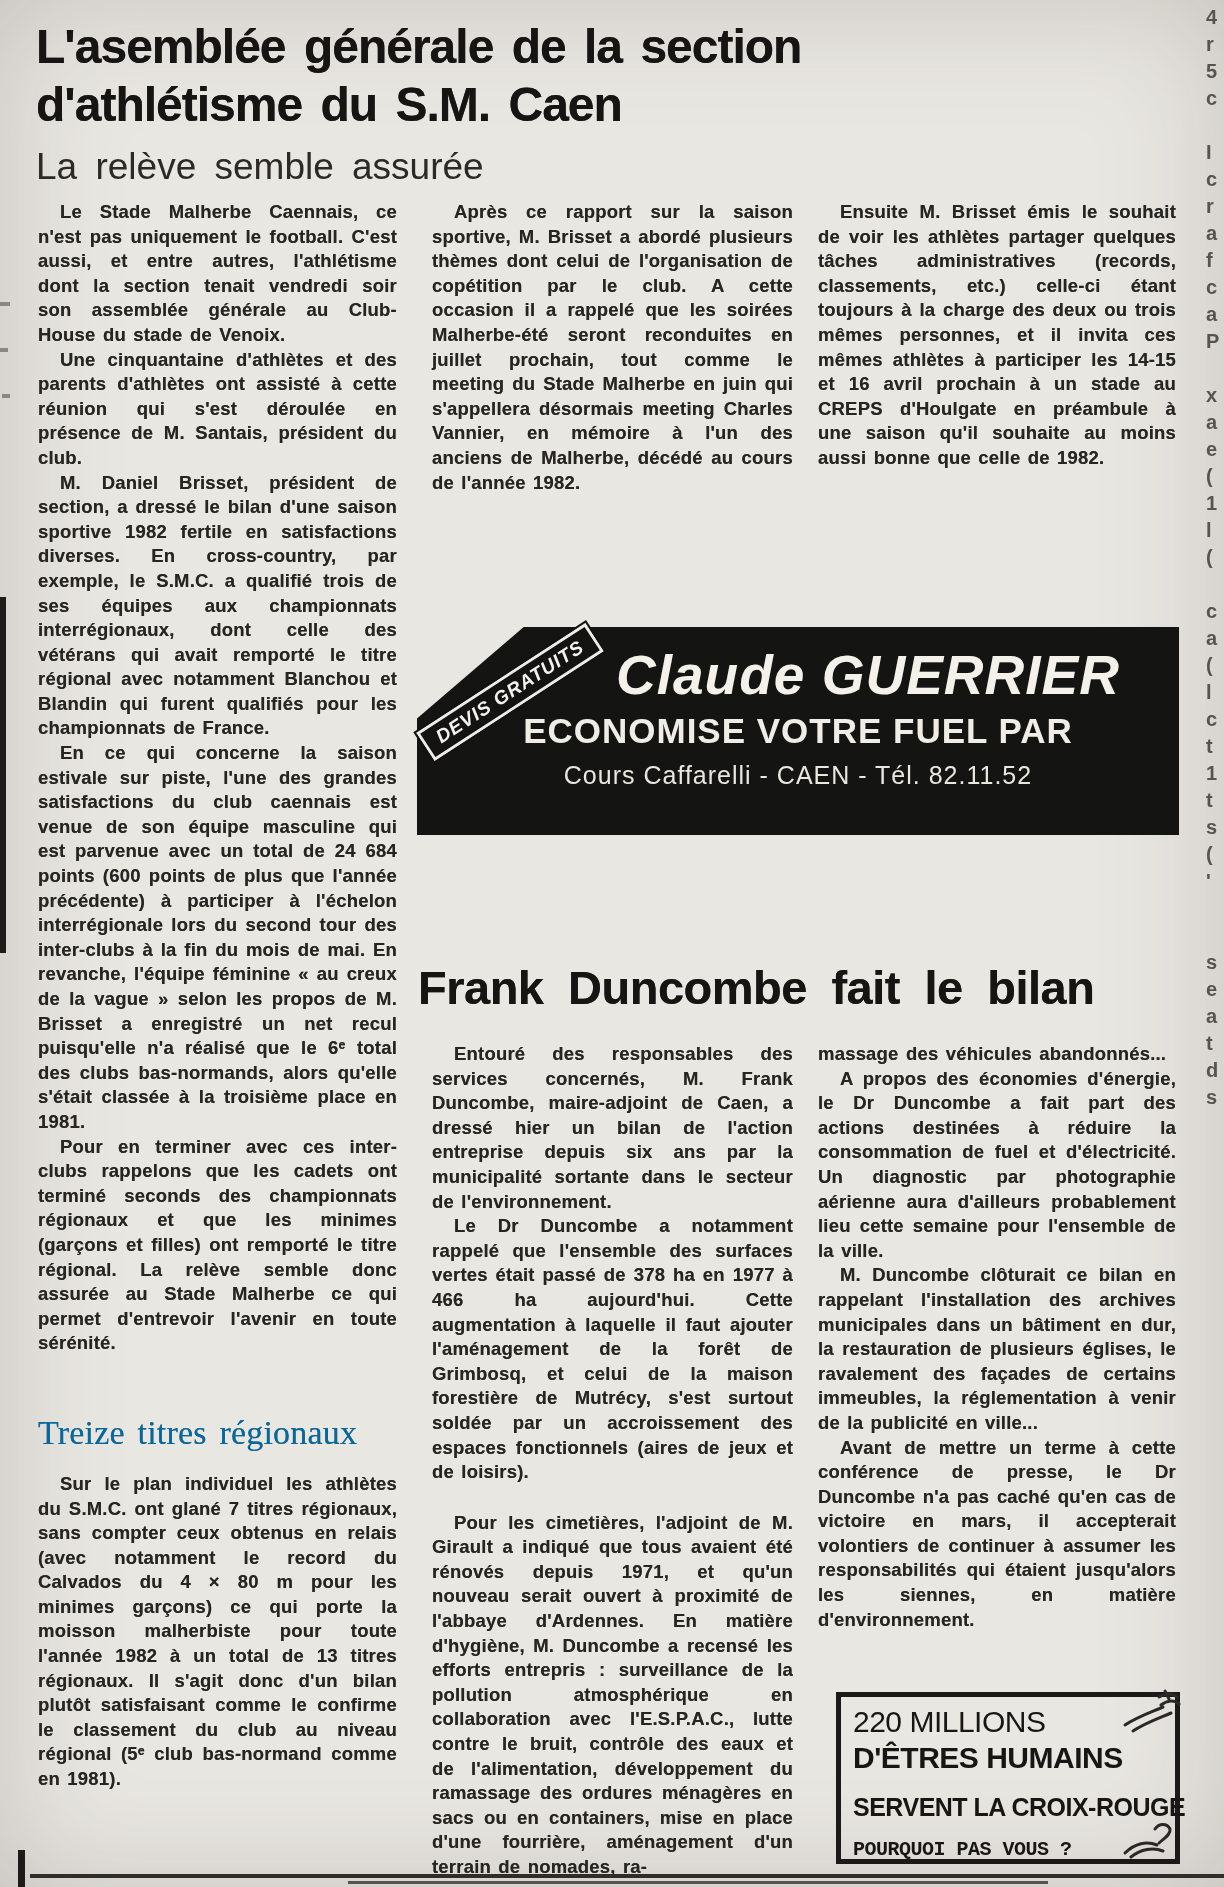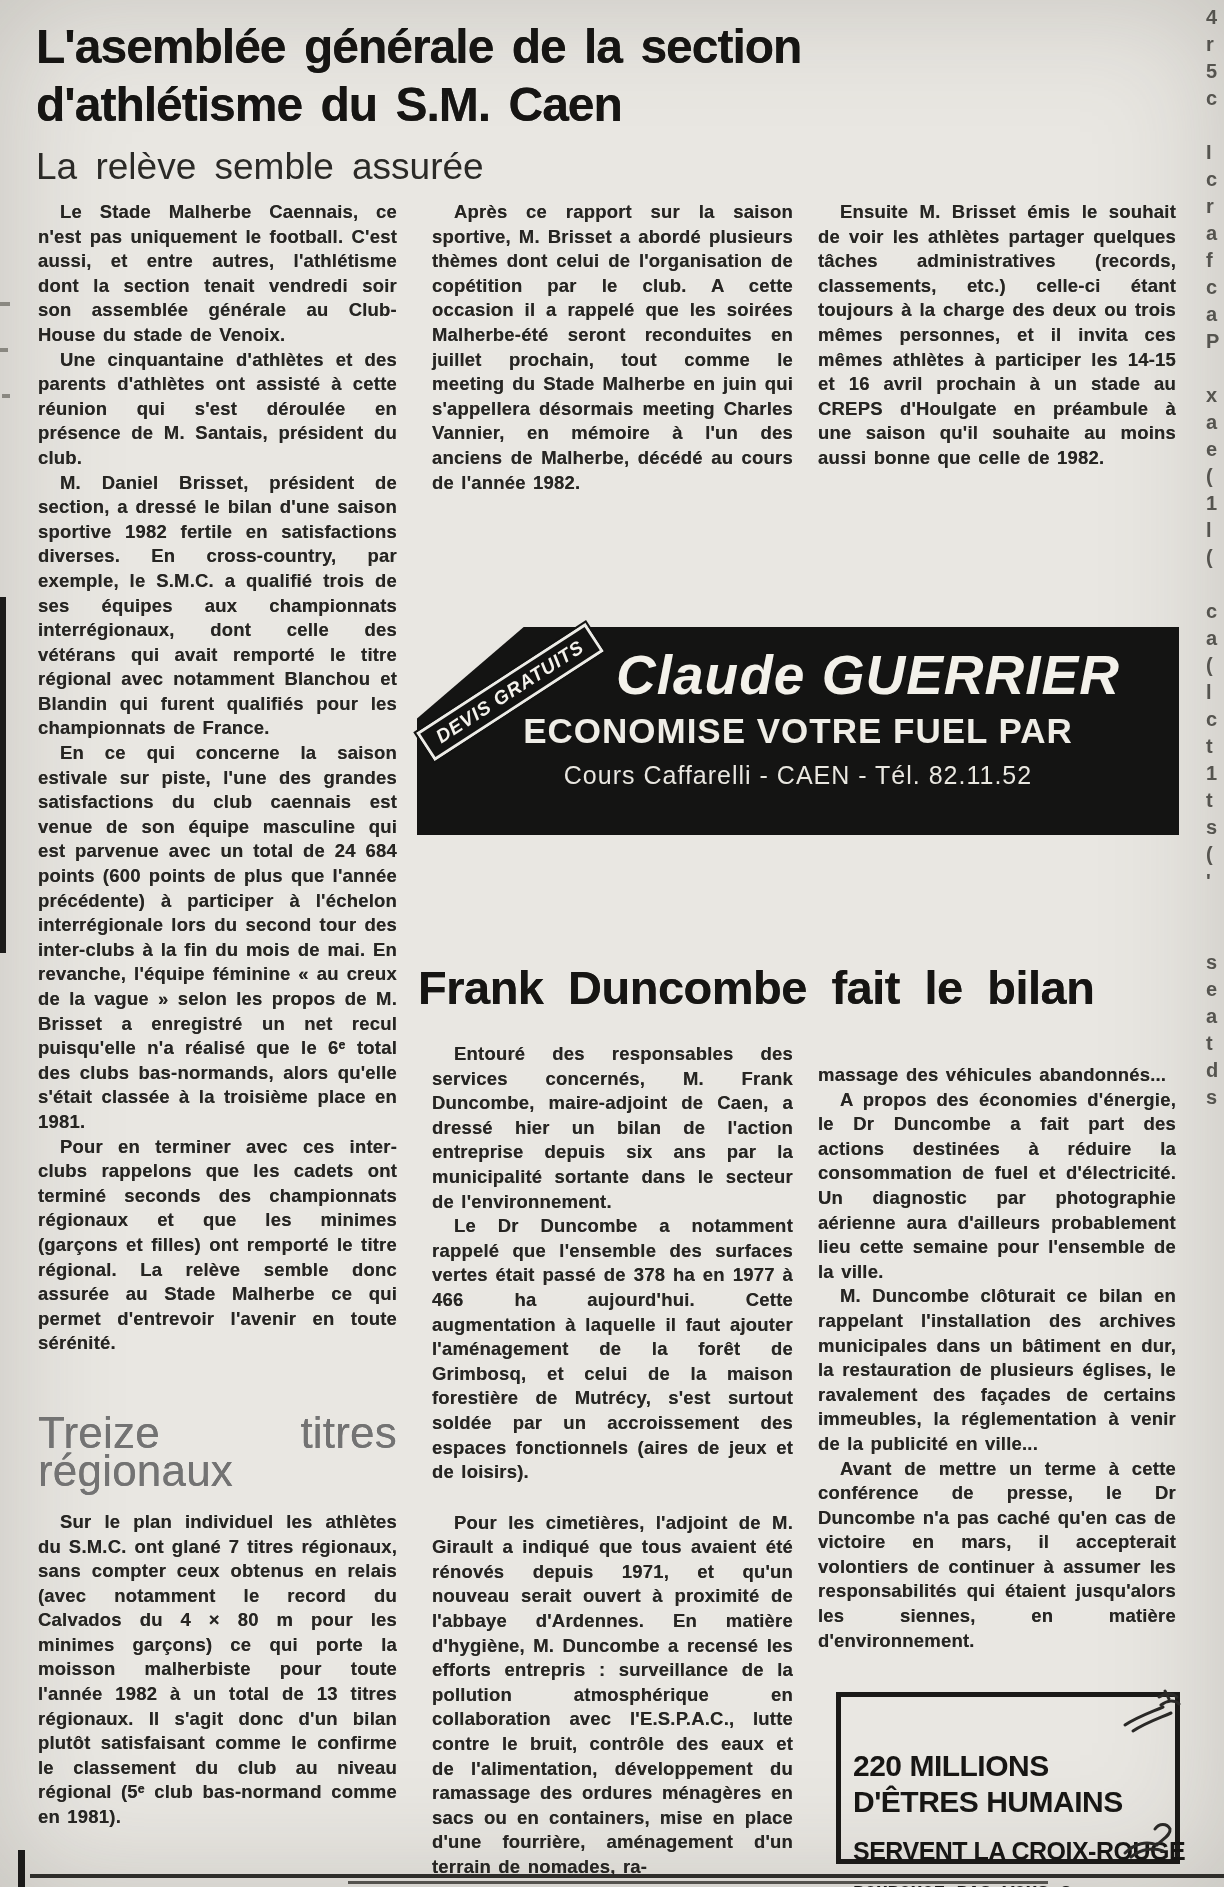--- a/index.html
+++ b/index.html
@@ -18,21 +18,21 @@
   .col{position:absolute;font-size:18.5px;line-height:24.6px;font-weight:700;
        text-align:justify;color:#262522;word-spacing:2px;letter-spacing:.2px;
        text-shadow:0 0 .4px rgba(20,20,20,.55);}
   .col p{margin:0;text-indent:22px;}
   .a1col1{left:38px;top:200px;width:359px;}
   .a1col2{left:432px;top:200px;width:361px;}
   .a1col3{left:818px;top:200px;width:358px;}
   .a2col1{left:432px;top:1042px;width:361px;}
   .a2col2{left:818px;top:1042px;width:358px;}
   .gap-before{margin-top:26px !important;}
-  .subhead{margin:58px 0 20px 0;font-size:44px;line-height:38px;font-weight:400;text-indent:0 !important;color:#737373;word-spacing:4px;}
+  .subhead{margin:58px 0 20px 0;font-size:34px;line-height:38px;font-weight:400;text-indent:0 !important;color:#0369a1;word-spacing:4px;font-family:Liberation Serif, serif;}
   
   .ad-g-wrap{position:absolute;left:417px;top:627px;width:762px;height:208px;}
   .ad-g-bg{position:absolute;inset:0;background:#141413;
            clip-path:polygon(14% 0,100% 0,100% 100%,0 100%,0 44%);}
   .ribbon{position:absolute;left:-8px;top:48px;transform:rotate(-33deg);
           background:#131312;border:3px solid #edece7;outline:2px solid #131312;
           color:#f4f2ec;font-style:italic;font-weight:700;font-size:19px;
           padding:3px 12px;letter-spacing:1px;white-space:nowrap;}
   .ad-g-content{position:absolute;inset:0;text-align:center;}
   .ad-g-title{margin:16px 0 0 140px;font-size:55px;font-style:italic;font-weight:700;
@@ -41,21 +41,21 @@
   .ad-g-addr{font-size:25px;font-weight:400;color:#e9e7e0;margin-top:10px;letter-spacing:1px;white-space:nowrap;}
   
   .kicker{position:absolute;left:418px;top:900px;font-size:32px;font-weight:700;
           border-bottom:5px solid #1a1918;padding-bottom:5px;color:#1a1918;}
   .a2title{position:absolute;left:418px;top:960px;width:770px;font-size:47px;font-weight:700;
            letter-spacing:-.5px;word-spacing:12px;color:#161513;white-space:nowrap;
            text-shadow:0 0 .6px rgba(0,0,0,.7);}
   
   .ad-cr{position:absolute;left:836px;top:1692px;width:344px;height:172px;
          border:5px solid #1b1a18;box-sizing:border-box;padding:8px 12px;color:#171614;}
-  .cr-l1{font-size:30px;font-weight:700;letter-spacing:-.5px;margin-top:44px;}
+  .cr-l1{font-size:30px;font-weight:400;letter-spacing:-.5px;}
   .cr-l2{font-size:30px;font-weight:700;letter-spacing:-.5px;margin-top:2px;}
   .cr-l3{font-size:25px;font-weight:700;margin-top:18px;letter-spacing:-.5px;white-space:nowrap;}
   .cr-l4{font-size:20px;font-weight:700;margin-top:16px;letter-spacing:-.5px;font-family:Liberation Mono, monospace;}
   .cr-icon-top{position:absolute;right:-6px;top:-10px;}
   .cr-icon-bottom{position:absolute;right:2px;bottom:-4px;}
   
   .edge-strip{position:absolute;left:1198px;top:0;width:26px;height:1887px;overflow:hidden;}
   .edge-strip span{position:absolute;left:8px;font-size:20px;font-weight:700;color:#55544f;}
   .left-bar{position:absolute;left:0;top:597px;width:6px;height:356px;background:#1c1b1a;}
   .left-bar2{position:absolute;left:18px;top:1850px;width:7px;height:37px;background:#1c1b1a;}
@@ -106,21 +106,21 @@
 
   <div class="a2title">Frank Duncombe fait le bilan</div>
 
   <div class="col a2col1">
     <p>Entouré des responsables des services concernés, M. Frank Duncombe, maire-adjoint de Caen, a dressé hier un bilan de l'action entreprise depuis six ans par la municipalité sortante dans le secteur de l'environnement.</p>
     <p>Le Dr Duncombe a notamment rappelé que l'ensemble des surfaces vertes était passé de 378 ha en 1977 à 466 ha aujourd'hui. Cette augmentation à laquelle il faut ajouter l'aménagement de la forêt de Grimbosq, et celui de la maison forestière de Mutrécy, s'est surtout soldée par un accroissement des espaces fonctionnels (aires de jeux et de loisirs).</p>
     <p class="gap-before">Pour les cimetières, l'adjoint de M. Girault a indiqué que tous avaient été rénovés depuis 1971, et qu'un nouveau serait ouvert à proximité de l'abbaye d'Ardennes. En matière d'hygiène, M. Duncombe a recensé les efforts entrepris : surveillance de la pollution atmosphérique en collaboration avec l'E.S.P.A.C., lutte contre le bruit, contrôle des eaux et de l'alimentation, développement du ramassage des ordures ménagères en sacs ou en containers, mise en place d'une fourrière, aménagement d'un terrain de nomades, ra-</p>
   </div>
 
   <div class="col a2col2">
-    <p style="text-indent:0;margin-top:21px;">massage des véhicules abandonnés...</p>
+    <p style="text-indent:0;">massage des véhicules abandonnés...</p>
     <p>A propos des économies d'énergie, le Dr Duncombe a fait part des actions destinées à réduire la consommation de fuel et d'électricité. Un diagnostic par photographie aérienne aura d'ailleurs probablement lieu cette semaine pour l'ensemble de la ville.</p>
     <p>M. Duncombe clôturait ce bilan en rappelant l'installation des archives municipales dans un bâtiment en dur, la restauration de plusieurs églises, le ravalement des façades de certains immeubles, la réglementation à venir de la publicité en ville...</p>
     <p>Avant de mettre un terme à cette conférence de presse, le Dr Duncombe n'a pas caché qu'en cas de victoire en mars, il accepterait volontiers de continuer à assumer les responsabilités qui étaient jusqu'alors les siennes, en matière d'environnement.</p>
   </div>
 
   <div class="ad-cr">
     <div class="cr-l1">220 MILLIONS</div>
     <div class="cr-l2">D'ÊTRES HUMAINS</div>
     <div class="cr-l3">SERVENT LA CROIX-ROUGE</div>
     <div class="cr-l4">POURQUOI PAS VOUS ?</div>

